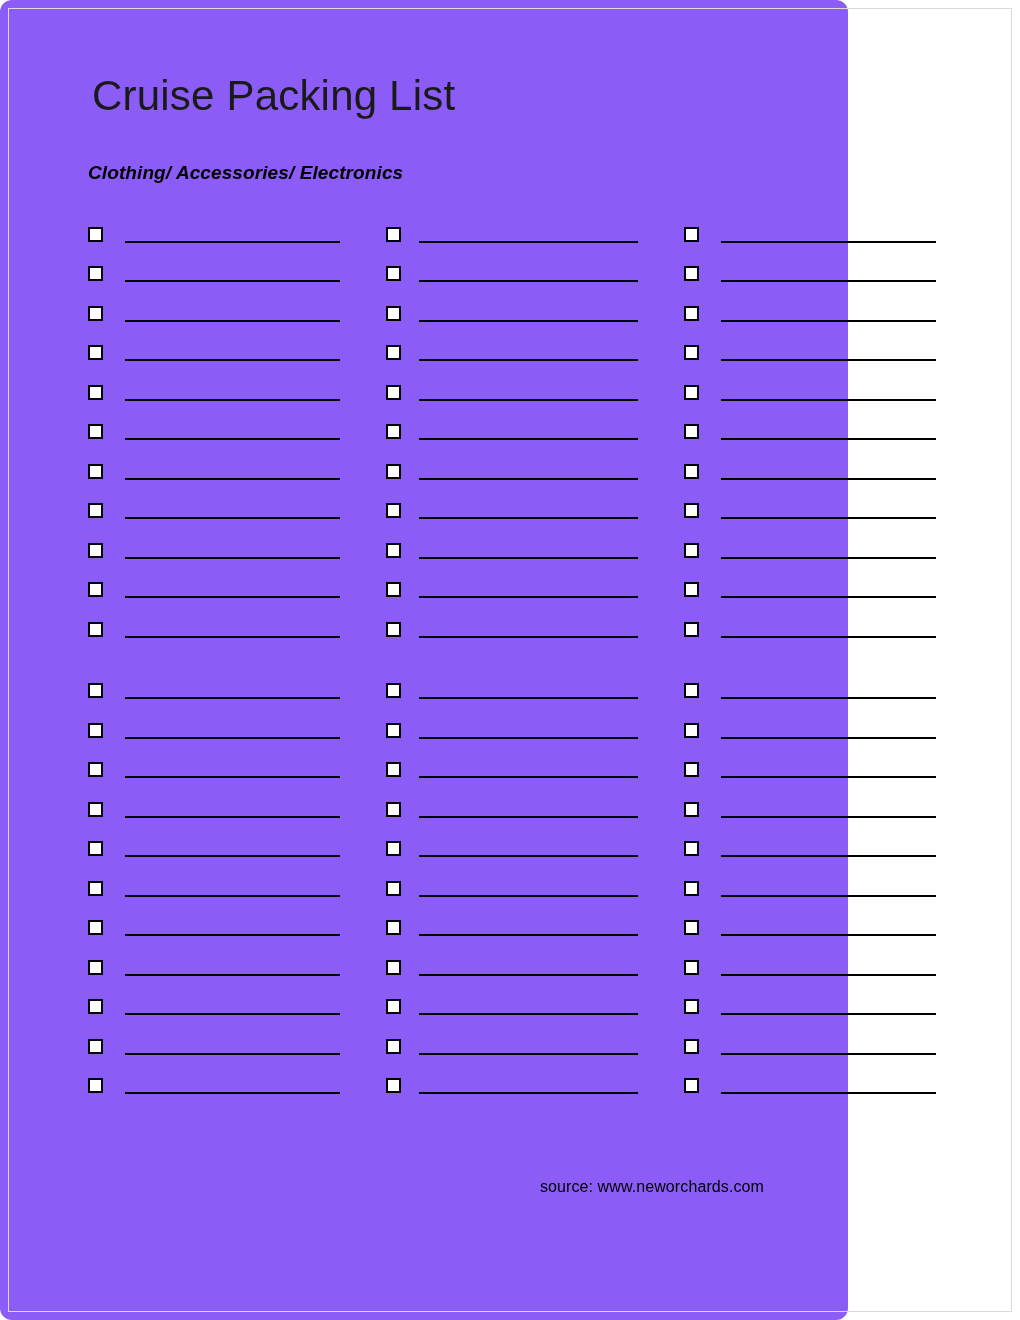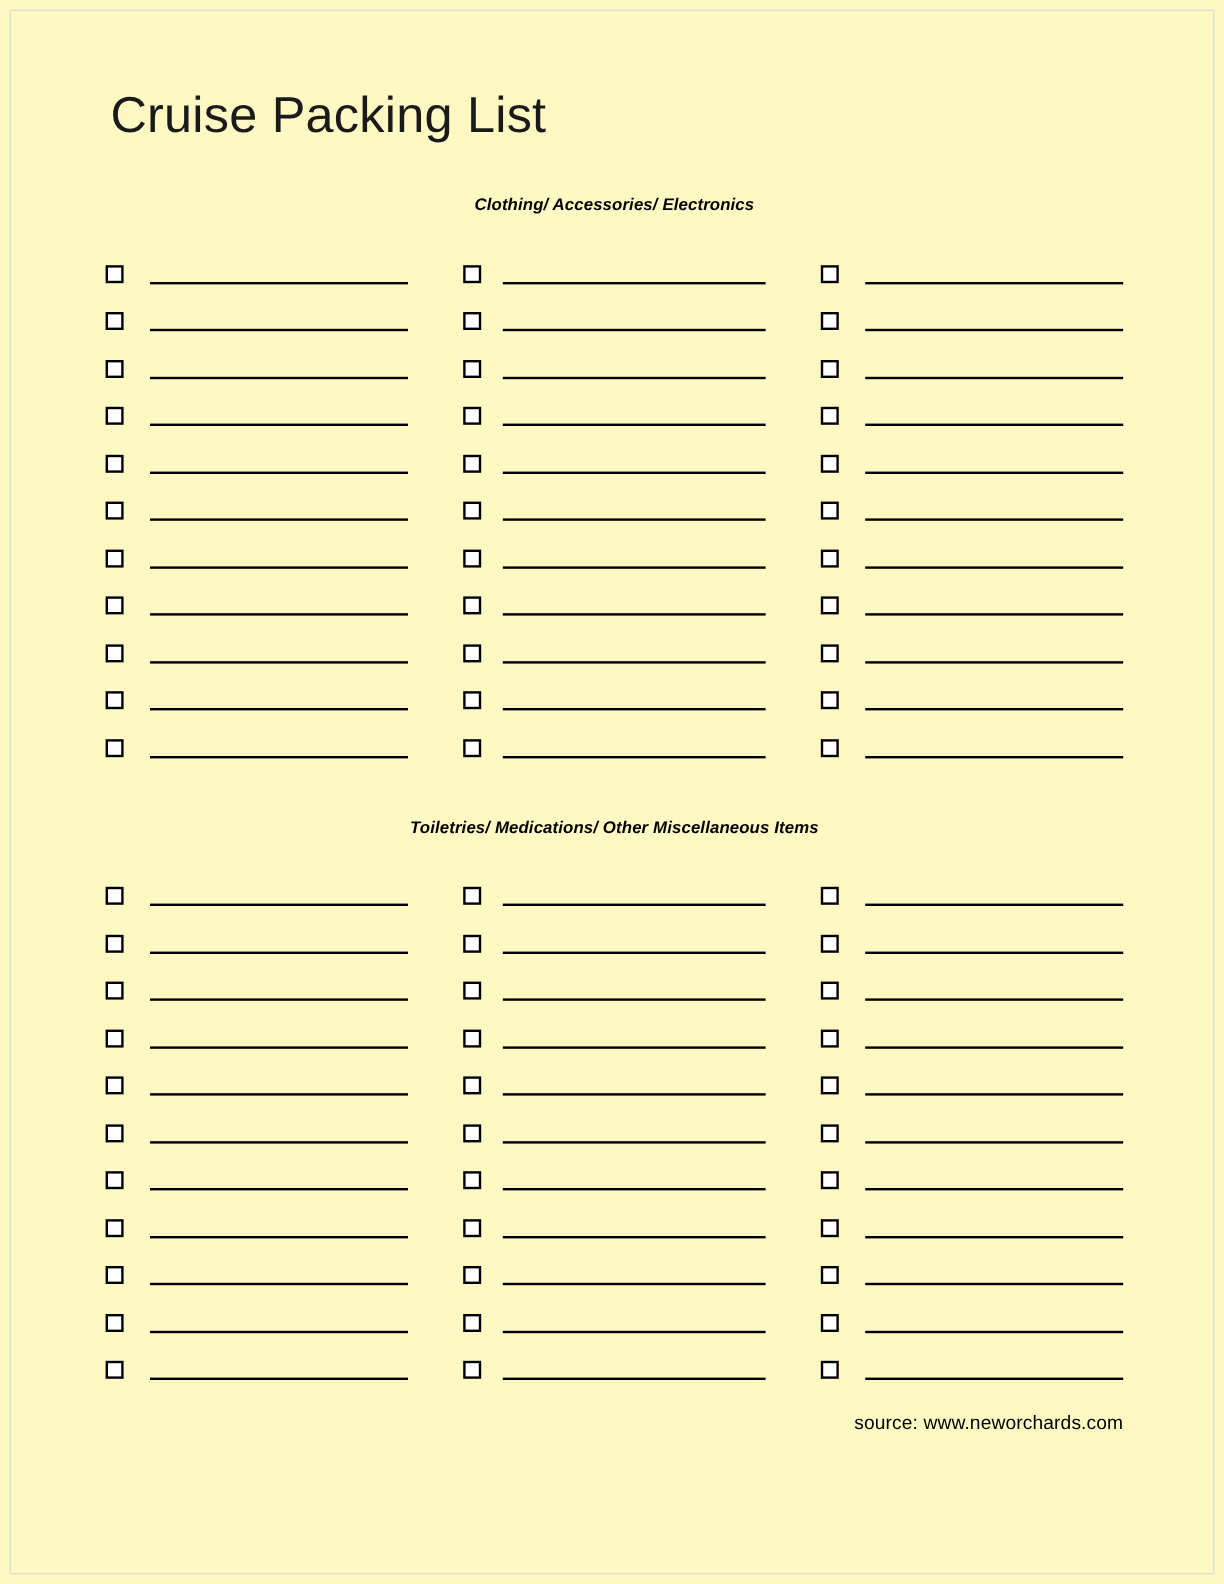--- a/index.html
+++ b/index.html
@@ -12,24 +12,25 @@
     height: 1320px;
     font-family: "Liberation Sans", sans-serif;
     color: #000000;
     position: relative;
     overflow: hidden;
   }
   .page {
     position: absolute;
     left: 0;
     top: 0;
-    width: 1020px;
+    width: 848px;
     height: 1320px;
-    background: #fef9c3;
+    background: #8b5cf6;
     box-sizing: border-box;
+    border-radius: 12px;
   }
   .page-border {
     position: absolute;
     left: 8px;
     top: 8px;
     width: 1004px;
     height: 1304px;
     border: 1px solid #d9d9d9;
     box-sizing: border-box;
     pointer-events: none;
@@ -42,27 +43,26 @@
   }
   .doc-title {
     font-size: 42px;
     font-weight: 400;
     letter-spacing: 0.2px;
     line-height: 1.15;
     margin: 0 0 0 4px;
     color: #1a1a1a;
   }
   .section-heading {
-    font-size: 14px;
+    font-size: 19px;
     font-weight: bold;
     font-style: italic;
     margin: 0;
     color: #000000;
     letter-spacing: 0.1px;
-    text-align: center;
   }
   .section-1-heading { margin-top: 42px; }
   .section-2-heading { margin-top: 46px; }
   .grid {
     display: flex;
     justify-content: space-between;
     margin-top: 22px;
     width: 848px;
   }
   .col {
@@ -248,21 +248,20 @@
             <span class="checkbox"></span>
             <span class="line"></span>
           </div>
           <div class="row">
             <span class="checkbox"></span>
             <span class="line"></span>
           </div>
         </div>
     </div>
 
-    <h2 class="section-heading section-2-heading">Toiletries/ Medications/ Other Miscellaneous Items</h2>
 
     <div class="grid">
       <div class="col col-1">
           <div class="row">
             <span class="checkbox"></span>
             <span class="line"></span>
           </div>
           <div class="row">
             <span class="checkbox"></span>
             <span class="line"></span>

